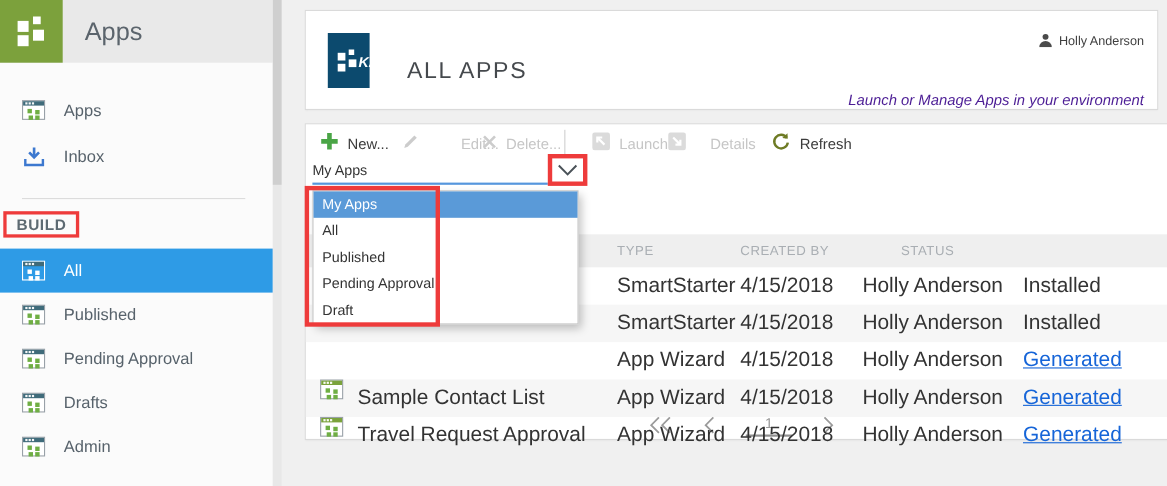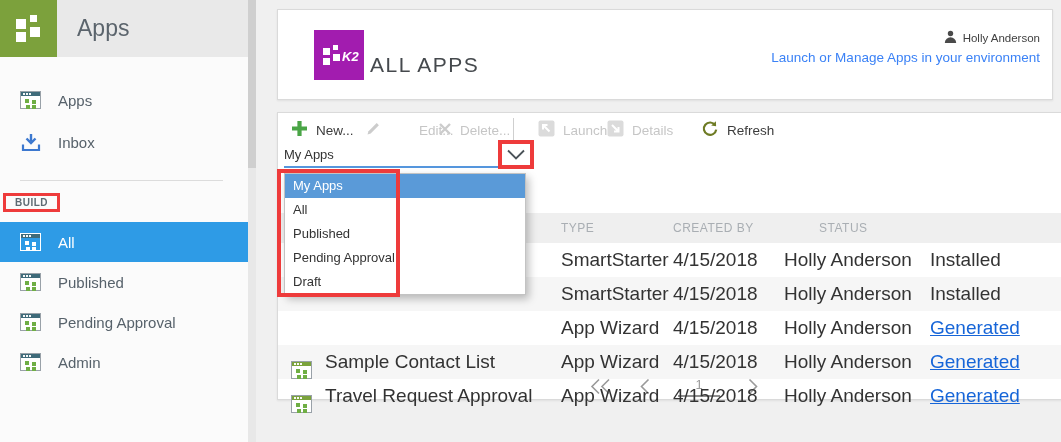--- a/index.html
+++ b/index.html
@@ -20,55 +20,55 @@
   .sb-logo .q3{left:16px;top:32px;width:10px;height:10px;}
   .sb-logo .q4{left:30px;top:27px;width:10px;height:10px;}
   .sb-title{margin-left:20px;font-size:23px;color:#5b646c;}
   .sb-nav{margin-top:22px;}
   .sb-item{display:flex;align-items:center;height:42px;padding-left:20px;gap:17px;
            font-size:15px;color:#57626b;cursor:pointer;}
   .build-items .sb-item{height:40px;}
   .sb-item.active{background:#2e9be6;color:#fff;}
   .sb-divider{height:1px;background:#dcdcdc;margin:17px 25px 11px 20px;}
   .build-label{display:inline-block;margin-left:3px;padding:1px 9px;border:3px solid #ee3b3b;
-               font-size:10px;font-weight:bold;letter-spacing:.5px;color:#5d6a72;}
+               font-size:14px;font-weight:bold;letter-spacing:.5px;color:#5d6a72;}
   .build-items{margin-top:10px;}
   
   .wicon{position:relative;width:21px;height:18px;border:1px solid #99a1a8;background:#fff;
          display:inline-block;box-sizing:border-box;flex:0 0 21px;}
   .wicon .tbar{position:absolute;top:0;left:0;right:0;height:4px;background:#3f6b7a;}
   .wicon .tbar::after{content:"";position:absolute;top:1px;left:2px;width:2px;height:2px;
          background:rgba(255,255,255,.95);
          box-shadow:3px 0 0 rgba(255,255,255,.95),6px 0 0 rgba(255,255,255,.95);}
   .wicon .dots{position:absolute;left:4px;top:7px;width:4px;height:4px;background:#6fae44;
          box-shadow:7px 1px 0 #6fae44,1px 6px 0 #6fae44,7px 6px 0 #6fae44;}
   .wicon.w-active{border-color:#fff;background:transparent;}
   .wicon.w-active .dots{background:#fff;box-shadow:7px 1px 0 #fff,1px 6px 0 #fff,7px 6px 0 #fff;}
   .wicon.w-green .tbar{background:#7ba33c;}
   
   .card{position:absolute;background:#fff;border:1px solid #dadada;box-shadow:0 1px 2px rgba(0,0,0,.07);box-sizing:border-box;}
   .header-card{left:277px;top:9px;width:776px;height:91px;}
-  .k2-logo{position:absolute;left:36px;top:20px;width:50px;height:50px;background:#a21caf;}
+  .k2-logo{position:absolute;left:20px;top:20px;width:38px;height:50px;background:#0c4a6e;}
   .k2-logo i{position:absolute;background:#fff;}
   .k2-logo .q1{left:9px;top:18px;width:7px;height:7px;}
   .k2-logo .q2{left:19px;top:15px;width:5px;height:5px;}
   .k2-logo .q3{left:9px;top:28px;width:7px;height:7px;}
   .k2-logo .q4{left:19px;top:24px;width:7px;height:7px;}
   .k2-logo .txt{position:absolute;left:28px;top:19px;background:none;color:#fff;font-size:13px;font-weight:bold;}
   .main-title{position:absolute;left:92px;top:43px;font-size:21px;letter-spacing:1.5px;color:#45494d;}
   .user-chip{position:absolute;right:12px;top:20px;display:flex;align-items:center;gap:6px;
              font-size:11.5px;color:#3f3f3f;cursor:pointer;}
-  .subtitle{position:absolute;right:12px;top:40px;font-size:13.5px;color:#3b82f6;}
+  .subtitle{position:absolute;right:12px;top:73px;font-size:13.5px;color:#4c1d95;font-style:italic;}
   .body-card{left:277px;top:112px;width:848px;height:288px;}
   
   .toolbar{position:absolute;left:0;top:0;right:0;height:34px;display:flex;align-items:center;padding-left:13px;}
   .tb-btn{display:flex;align-items:center;gap:8px;font-size:13.5px;color:#3c3c3c;cursor:pointer;box-sizing:border-box;}
   .tb-btn.disabled{color:#c6c6c6;cursor:default;}
   .tb-new{width:75px;} .tb-edit{width:72px;gap:38px;} .tb-del{width:75px;}
-  .tb-launch{width:69px;} .tb-details{width:80px;}
+  .tb-launch{width:69px;} .tb-details{width:80px;justify-content:space-between;}
   .tb-sep{width:1px;height:24px;background:#cfcfcf;margin:0 12px 0 0;}
   .tb-launch{margin-left:12px;}
   
   .filter-field{position:absolute;left:6px;top:30px;width:214px;height:23px;line-height:23px;
                 font-size:13px;color:#333;border-bottom:2px solid #5596dd;cursor:pointer;}
   .chev-box{position:absolute;left:220px;top:27px;width:36px;height:29px;border:4px solid #ee3b3b;
             box-sizing:border-box;display:flex;align-items:center;justify-content:center;z-index:40;}
   .chev-btn{display:flex;align-items:center;justify-content:center;cursor:pointer;}
   
   .dd-panel{position:absolute;left:6px;top:60px;width:240px;background:#fff;border:1px solid #c3c3c3;
@@ -76,21 +76,21 @@
   .dd-opt{height:24px;line-height:24px;padding-left:8px;font-size:13px;color:#333;cursor:pointer;}
   .dd-opt.selected{background:#5a9ad8;color:#fff;}
   .dd-redbox{position:absolute;left:-1px;top:56px;width:123px;height:128px;border:4px solid #ee3b3b;
              box-sizing:border-box;z-index:30;pointer-events:none;}
   
   .tbl{position:absolute;left:0;top:60px;right:0;z-index:1;margin-top:40px;}
   .thead{display:flex;height:30px;line-height:30px;background:#efefef;
          font-size:12px;color:#a9aeb3;letter-spacing:.5px;}
   .trow{display:flex;height:34px;line-height:34px;font-size:19px;color:#333;cursor:pointer;}
   .trow.alt{background:#f6f6f6;}
-  .c-name{flex:0 0 283px;padding-left:13px;box-sizing:border-box;display:flex;align-items:flex-end;gap:13px;}
+  .c-name{flex:0 0 283px;padding-left:13px;box-sizing:border-box;display:flex;align-items:flex-start;gap:13px;}
   .c-type{flex:0 0 112px;} .c-on{flex:0 0 111px;} .c-by{flex:0 0 146px;} .c-status{flex:1;}
   .thead .c-name{gap:0;}
   a.gen-link{color:#1665d8;text-decoration:underline;cursor:pointer;}
   
   .pager{position:absolute;left:0;right:0;top:258px;height:30px;display:flex;align-items:center;
          justify-content:center;gap:27px;transform:translateX(-27px);}
   .pg-btn{display:flex;align-items:center;cursor:pointer;}
   .page-box{width:42px;text-align:center;font-size:13px;color:#9a9a9a;
             border-bottom:2px solid #8f8f8f;line-height:20px;cursor:text;}
 </style>
@@ -152,20 +152,27 @@
           <i class="tbar"></i>
           <i class="dots"></i>
         </span>
       <span>Pending Approval</span>
     </div>
     <div class="sb-item">
       <span class="wicon">
           <i class="tbar"></i>
           <i class="dots"></i>
         </span>
+      <span>Drafts</span>
+    </div>
+    <div class="sb-item">
+      <span class="wicon">
+          <i class="tbar"></i>
+          <i class="dots"></i>
+        </span>
       <span>Admin</span>
     </div>
   </div>
 </aside>
 <div class="sb-scroll">
     <div class="sb-thumb"></div>
   </div>
 
 <section class="card header-card">
   <div class="k2-logo">

